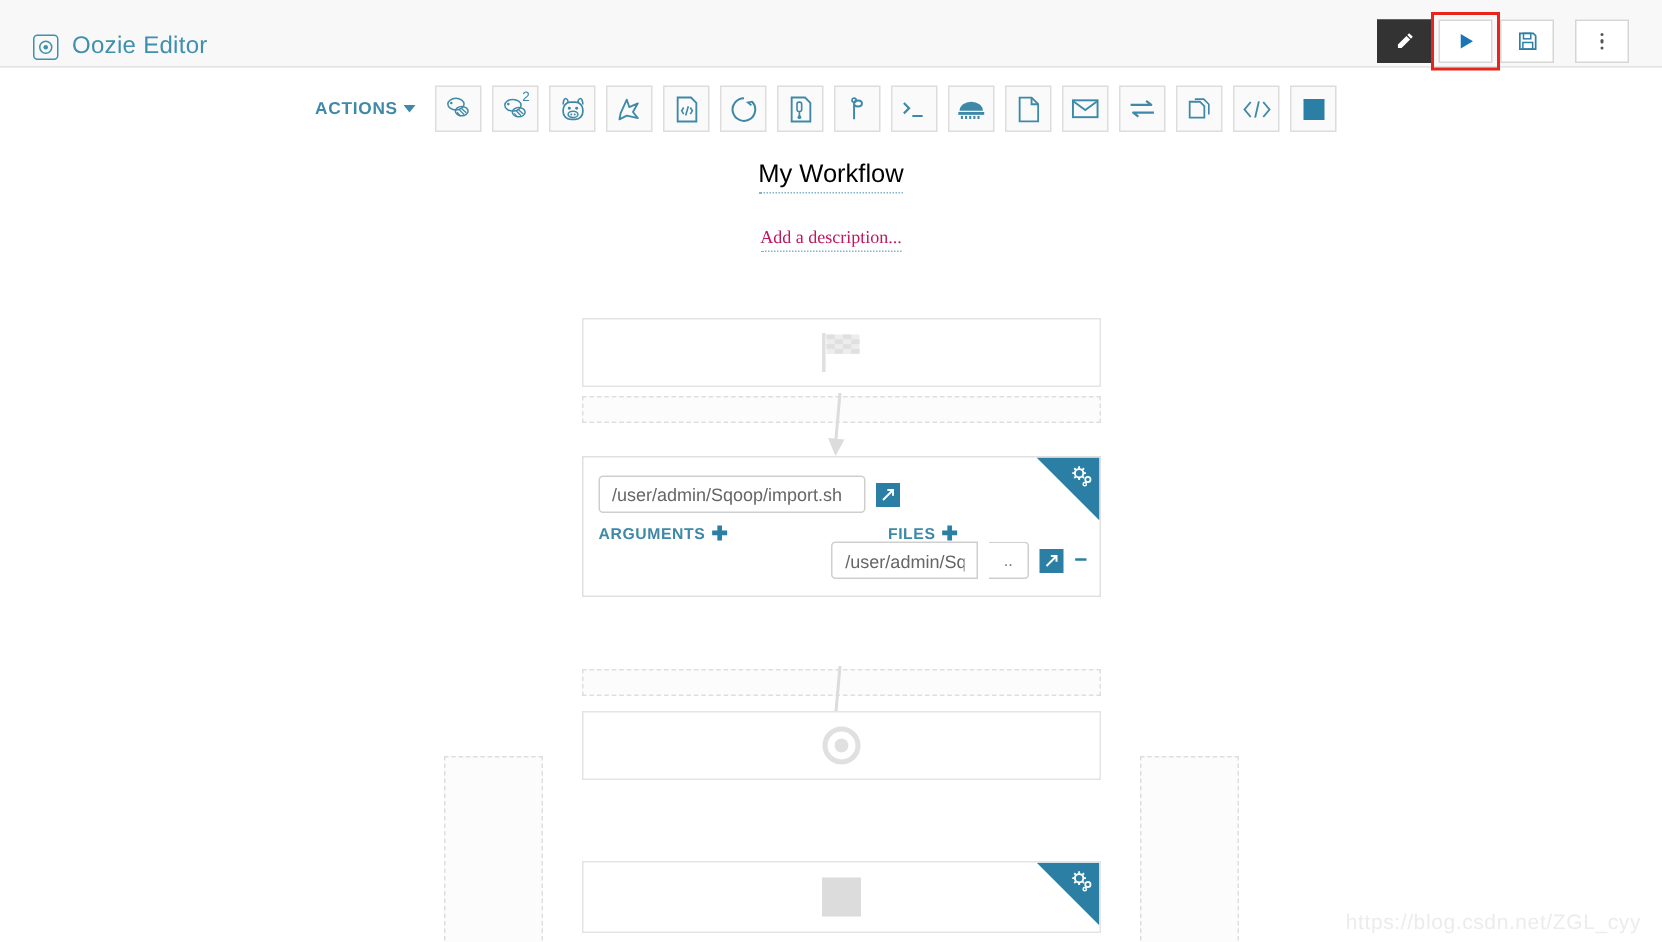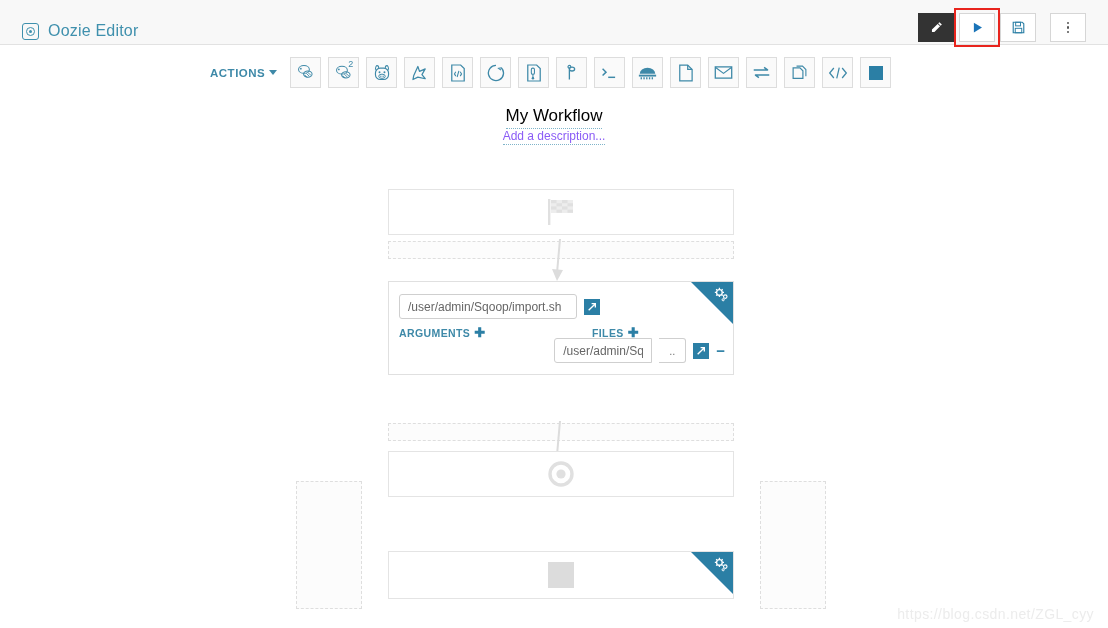--- a/index.html
+++ b/index.html
@@ -76,24 +76,25 @@
   
   .canvas{ position:relative; padding-top:18px; }
   .wf-title-wrap{ text-align:center; }
   .wf-title{
     display:inline-block;
     font-size:17px; color:#000000;
     border-bottom:1px dotted #7fb4c9; padding-bottom:2px;
     cursor:text;
   }
   .wf-desc{
-    display:inline-block; margin-top:0;
-    font-size:12px; color:#8b5cf6;
+    display:inline-block; margin-top:22px;
+    font-size:12px; color:#be185d;
     border-bottom:1px dotted #7fb4c9; padding-bottom:1px;
     cursor:text;
+    font-family:Liberation Serif, serif;
   }
 
   .graph{ position:relative; width:1108px; height:430px; margin-top:44px;}
 
   .node{
     position:absolute;
     left:388px; width:346px;
     background:#fff; border:1px solid #e4e4e4;
     overflow:hidden;
   }

